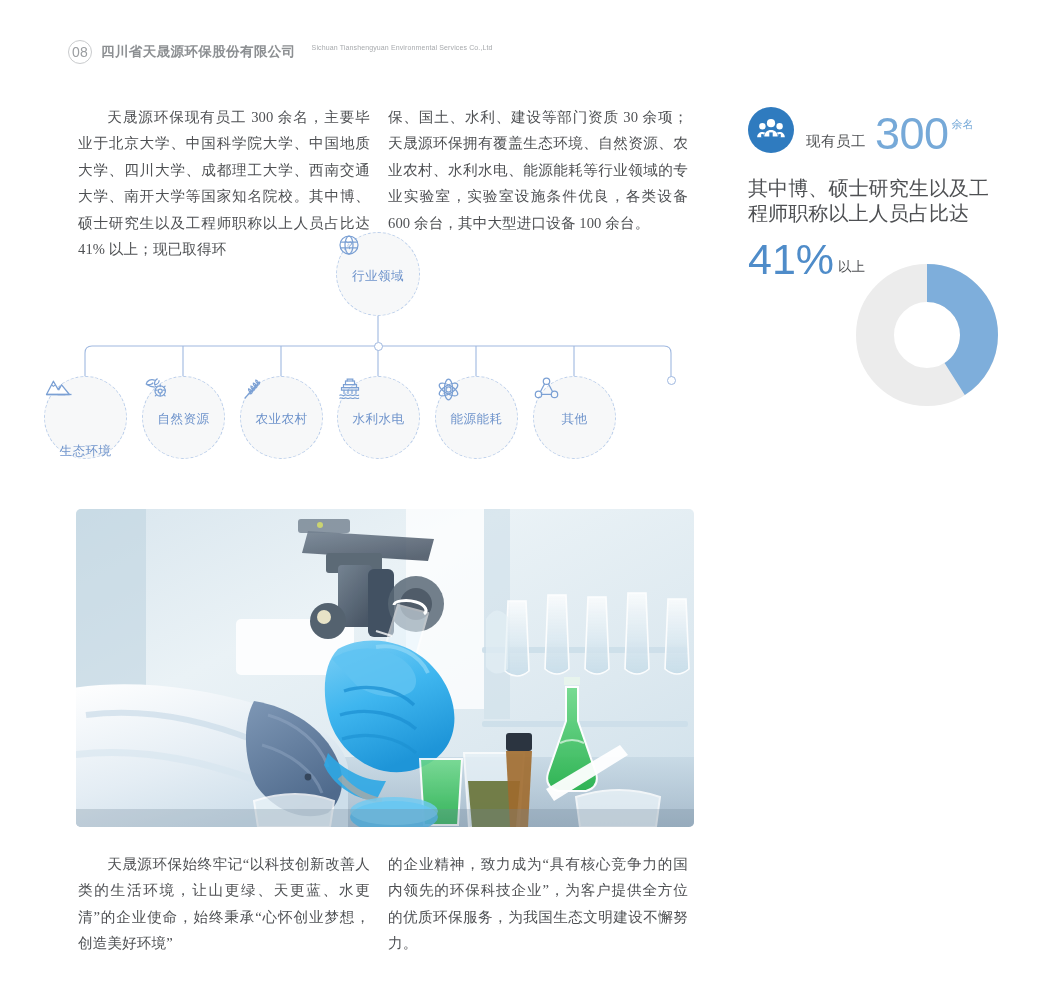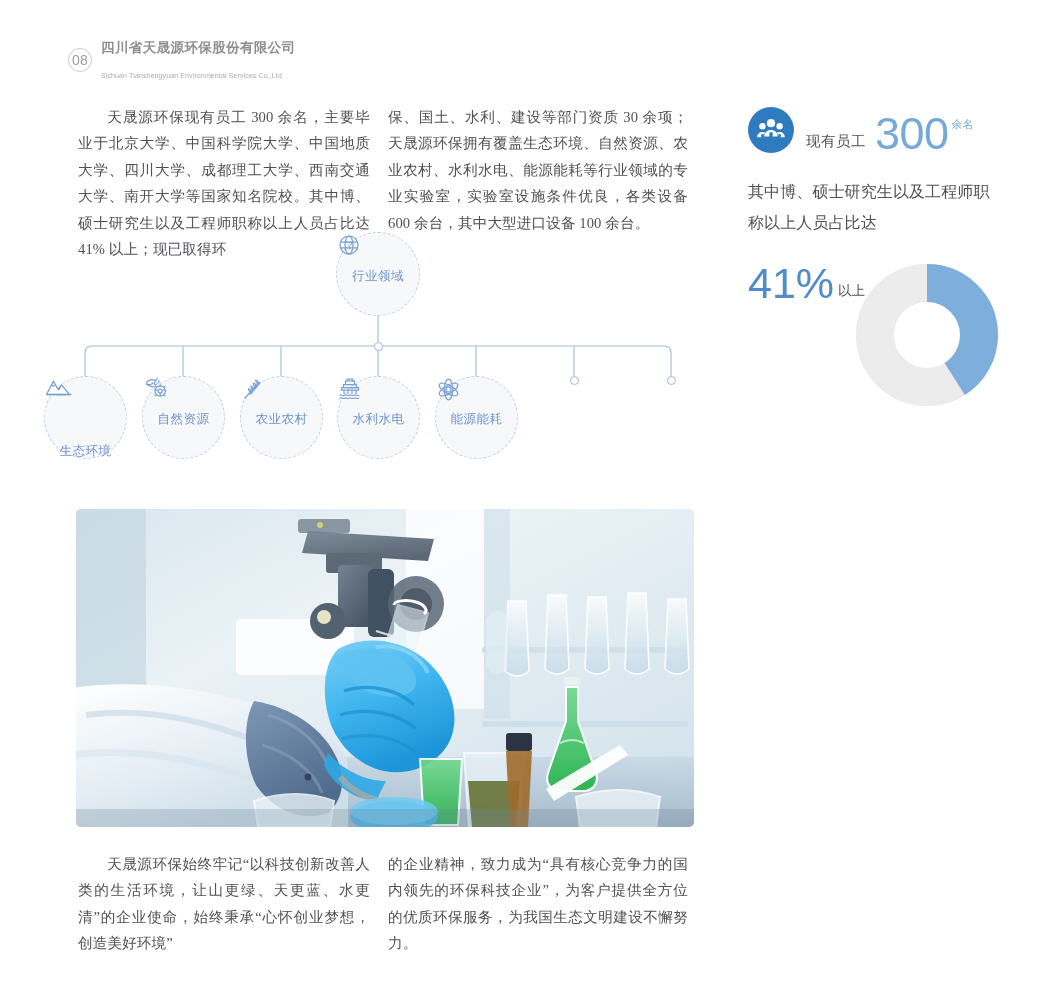--- a/index.html
+++ b/index.html
@@ -37,21 +37,21 @@
     color: #9a9da0;
     font-family: "Liberation Sans", sans-serif;
     font-size: 14px;
     display: flex;
     align-items: center;
     justify-content: center;
     letter-spacing: 0.3px;
   }
   .header-titles {
     display: flex;
-    flex-direction: column;
+    flex-direction: row;
     gap: 16px;
   }
   .header-cn {
     font-family: "Liberation Sans", sans-serif;
     font-size: 13.5px;
     font-weight: bold;
     color: #8c8f92;
     letter-spacing: 0.4px;
     line-height: 1.15;
   }
@@ -129,28 +129,28 @@
   .stat-unit {
     font-family: "Liberation Sans", sans-serif;
     font-size: 11px;
     color: #76a9d8;
     position: relative;
     top: -18px;
     left: 1px;
   }
   .stat-desc {
     margin-top: 20px;
-    font-size: 16px;
-    line-height: 31px;
+    font-size: 20px;
+    line-height: 25px;
     color: #4e5053;
     width: 252px;
     letter-spacing: 0.1px;
   }
   .stat-pct-row {
-    margin-top: 24px;
+    margin-top: 12px;
     display: flex;
     align-items: baseline;
   }
   .stat-pct {
     font-family: "Liberation Sans", sans-serif;
     font-size: 43px;
     font-weight: 300;
     color: #4f8cc9;
     letter-spacing: 0px;
     line-height: 1;
@@ -394,20 +394,33 @@
         <svg width="25" height="25" viewBox="0 0 25 25" fill="none" stroke="#7ba0d4" stroke-width="1.25">
           <circle cx="12.5" cy="12.5" r="2.6"></circle>
           <ellipse cx="12.5" cy="12.5" rx="4.2" ry="10.4"></ellipse>
           <ellipse cx="12.5" cy="12.5" rx="4.2" ry="10.4" transform="rotate(60 12.5 12.5)"></ellipse>
           <ellipse cx="12.5" cy="12.5" rx="4.2" ry="10.4" transform="rotate(120 12.5 12.5)"></ellipse>
         </svg>
       </span>
       <span class="node-label">能源能耗</span>
     </div>
 
+    <div class="node node-leaf" style="left:455px;">
+      <span class="node-icon">
+        <svg width="25" height="23" viewBox="0 0 25 23" fill="none" stroke="#7ba0d4" stroke-width="1.25">
+          <circle cx="12.5" cy="4.2" r="3.2"></circle>
+          <circle cx="4.5" cy="17.4" r="3.2"></circle>
+          <circle cx="20.5" cy="17.4" r="3.2"></circle>
+          <path d="M10.6 6.8 L6.4 14.8"></path>
+          <path d="M14.4 6.8 L18.6 14.8"></path>
+          <path d="M7.7 17.4 H17.3"></path>
+        </svg>
+      </span>
+      <span class="node-label">其他</span>
+    </div>
   </div>
 
   <div class="photo">
     <svg width="618" height="318" viewBox="0 0 618 318" aria-hidden="true">
       <defs>
         <linearGradient id="bgGrad" x1="0" y1="0" x2="1" y2="1">
           <stop offset="0%" stop-color="#d9e6ee"></stop>
           <stop offset="35%" stop-color="#eaf2f6"></stop>
           <stop offset="70%" stop-color="#dde9f0"></stop>
           <stop offset="100%" stop-color="#cfe0ea"></stop>

